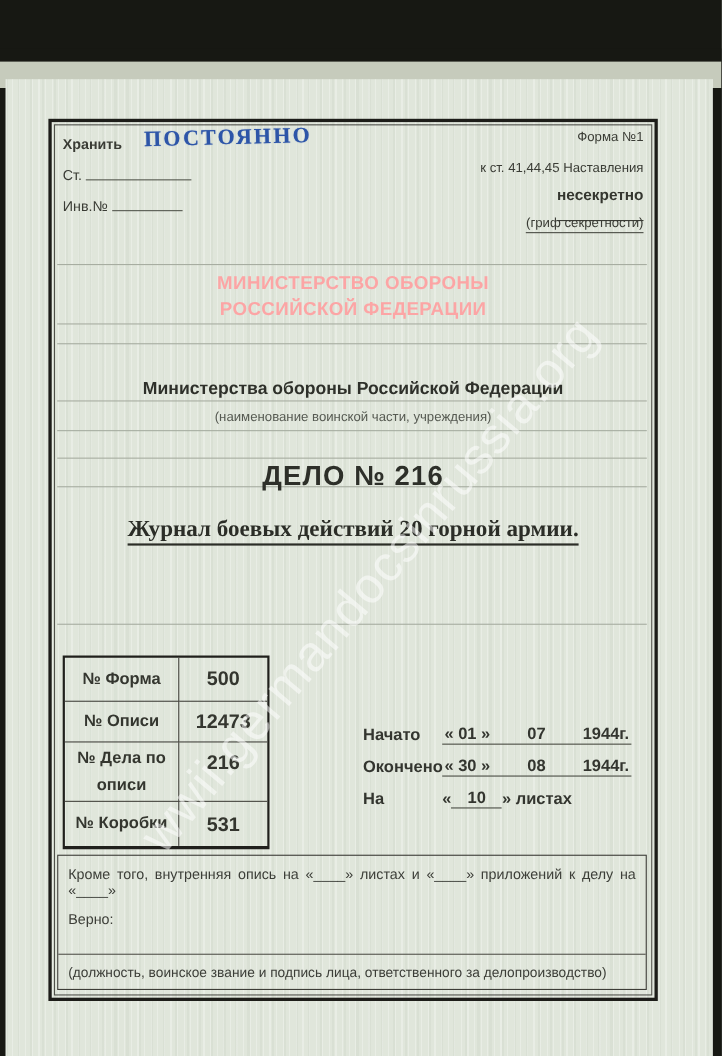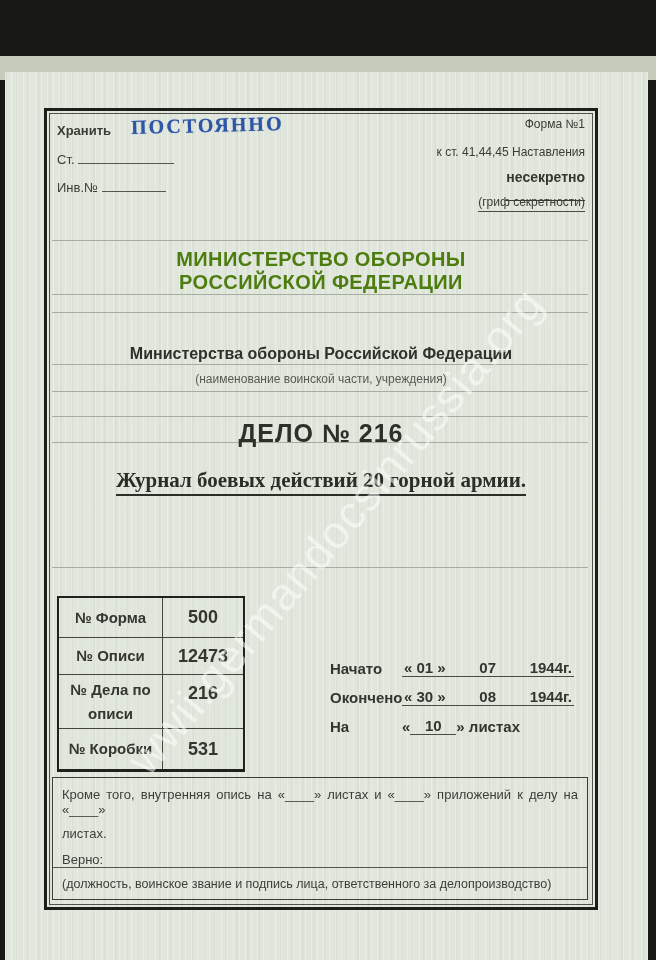--- a/index.html
+++ b/index.html
@@ -20,21 +20,21 @@
   .ctr{left:44px;width:554px;text-align:center;}
   .rt{text-align:right;}
   .ul{display:inline-block;border-bottom:1px solid #55584f;height:13px;vertical-align:baseline;}
   .fld{font-size:13px;color:#3a3c35;}
   .stamp{font-family:"Liberation Serif",serif;font-weight:bold;font-size:20px;letter-spacing:2px;
          color:#2d55a8;transform:rotate(-1.5deg);text-shadow:0 0 1px rgba(45,85,168,.55);}
   .small{font-size:12px;color:#3a3c35;}
   .secrecy{font-size:14px;font-weight:bold;}
   .usec{border-bottom:1.5px solid #3a3c35;padding-bottom:15px;display:inline-block;}
   .ucap{border-bottom:1px solid #4a4c44;padding-bottom:1px;display:inline-block;}
-  .h-min{font-size:20px;font-weight:bold;letter-spacing:.4px;color:#4d7c0f;}
+  .h-min{font-size:17px;font-weight:bold;letter-spacing:.4px;color:#fca5a5;}
   .h-arc{font-size:16px;font-weight:bold;color:#2e302a;}
   .cap{font-size:12px;color:#565a52;}
   .delo{font-size:25px;font-weight:bold;letter-spacing:1px;color:#2d2f29;}
   .title{font-family:"Liberation Serif",serif;font-size:21px;font-weight:bold;color:#2b2d27;}
   .title span{border-bottom:2px solid #2b2d27;padding-bottom:2px;}
   
   .reg-table{position:absolute;left:57px;top:552px;z-index:6;border:2px solid #20201c;border-bottom-width:3px;
              display:grid;grid-template-columns:104px 80px;grid-template-rows:40px 37px 54px 40px;background:rgba(224,230,219,.25);}
   .reg-table .c{border-bottom:1px solid #45453f;display:flex;align-items:center;justify-content:center;
                 text-align:center;font-weight:bold;}
@@ -141,21 +141,20 @@
     <div class="date-row">
       <span class="dlab">На</span>
       <span>«</span>
       <span class="dsm">10</span>
       <span>» листах</span>
     </div>
   </div>
 
   <div class="fbox">
     <div class="fb1">Кроме того, внутренняя опись на «____» листах и «____» приложений к делу на «____»</div>
-    <div class="fb2">листах.</div>
     <div class="fbv">Верно:</div>
     <div class="fdiv"></div>
     <div class="fcap">(должность, воинское звание и подпись лица, ответственного за делопроизводство)</div>
   </div>
 
   <div class="wm">wwii.germandocsinrussia.org</div>
 
 </div>
 
 </body></html>

